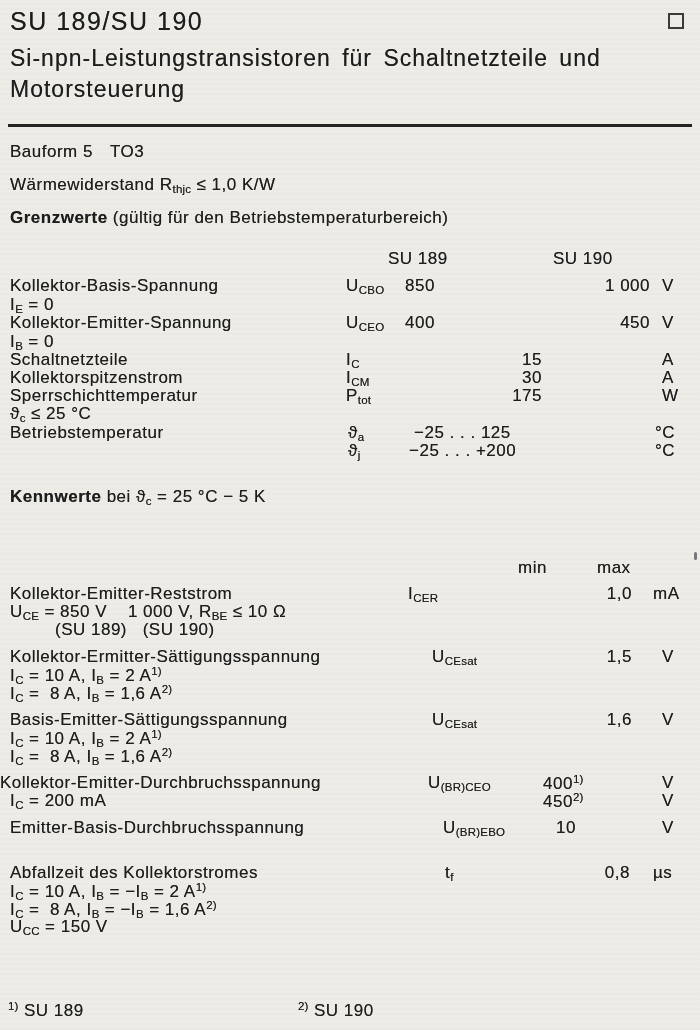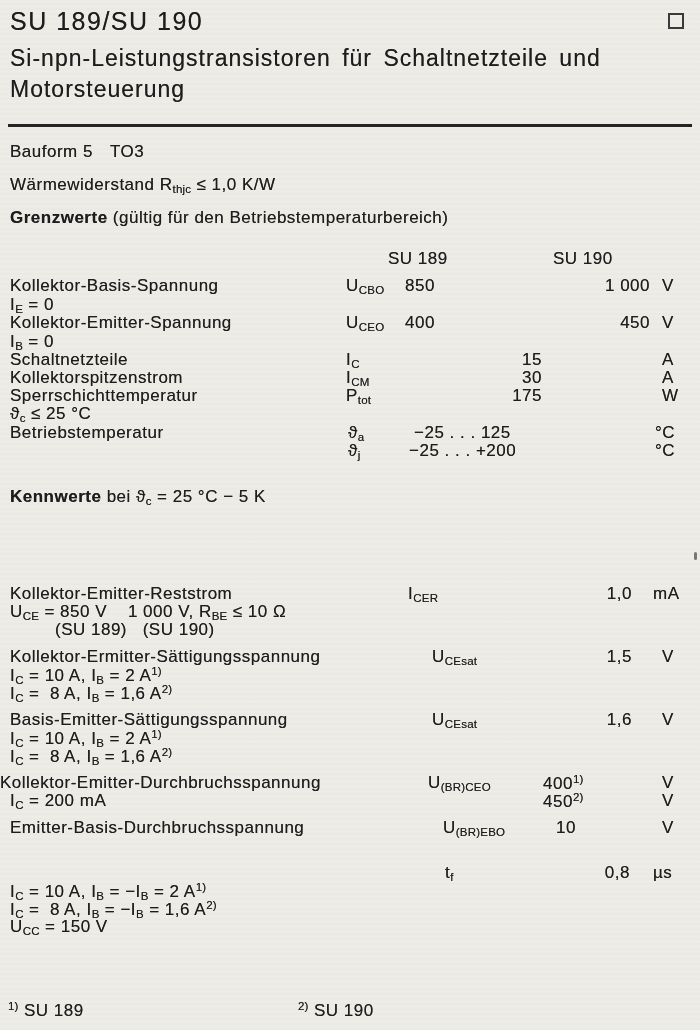--- a/index.html
+++ b/index.html
@@ -118,20 +118,24 @@
   <div class="ln" style="top:441px">
     <span style="left:348px">ϑ<sub>j</sub></span>
     <span style="left:409px">−25 . . . +200</span>
     <span style="left:655px">°C</span>
   </div>
 
   <div class="ln" style="top:487px">
     <span style="left:10px"><span class="b">Kennwerte</span><span> bei ϑ<sub>c</sub> = 25 °C − 5 K</span></span>
   </div>
 
+  <div class="ln" style="top:558px">
+    <span style="left:518px">min</span>
+    <span style="left:597px">max</span>
+  </div>
 
   <div class="ln" style="top:584px">
     <span style="left:10px">Kollektor-Emitter-Reststrom</span>
     <span style="left:408px">I<sub>CER</sub></span>
     <span class="r" style="left:566px;width:66px">1,0</span>
     <span style="left:653px">mA</span>
   </div>
   <div class="ln" style="top:602px">
     <span style="left:10px">U<sub>CE</sub> = 850 V    1 000 V, R<sub>BE</sub> ≤ 10 Ω</span>
   </div>
@@ -178,20 +182,21 @@
   </div>
 
   <div class="ln" style="top:818px">
     <span style="left:10px">Emitter-Basis-Durchbruchsspannung</span>
     <span style="left:443px">U<sub>(BR)EBO</sub></span>
     <span style="left:556px">10</span>
     <span style="left:662px">V</span>
   </div>
 
   <div class="ln" style="top:863px">
+    <span style="left:10px">Abfallzeit des Kollektorstromes</span>
     <span style="left:445px">t<sub>f</sub></span>
     <span class="r" style="left:566px;width:64px">0,8</span>
     <span style="left:653px">µs</span>
   </div>
   <div class="ln" style="top:881px">
     <span style="left:10px">I<sub>C</sub> = 10 A, I<sub>B</sub> = −I<sub>B</sub> = 2 A<sup>1)</sup></span>
   </div>
   <div class="ln" style="top:899px">
     <span style="left:10px">I<sub>C</sub> =  8 A, I<sub>B</sub> = −I<sub>B</sub> = 1,6 A<sup>2)</sup></span>
   </div>

